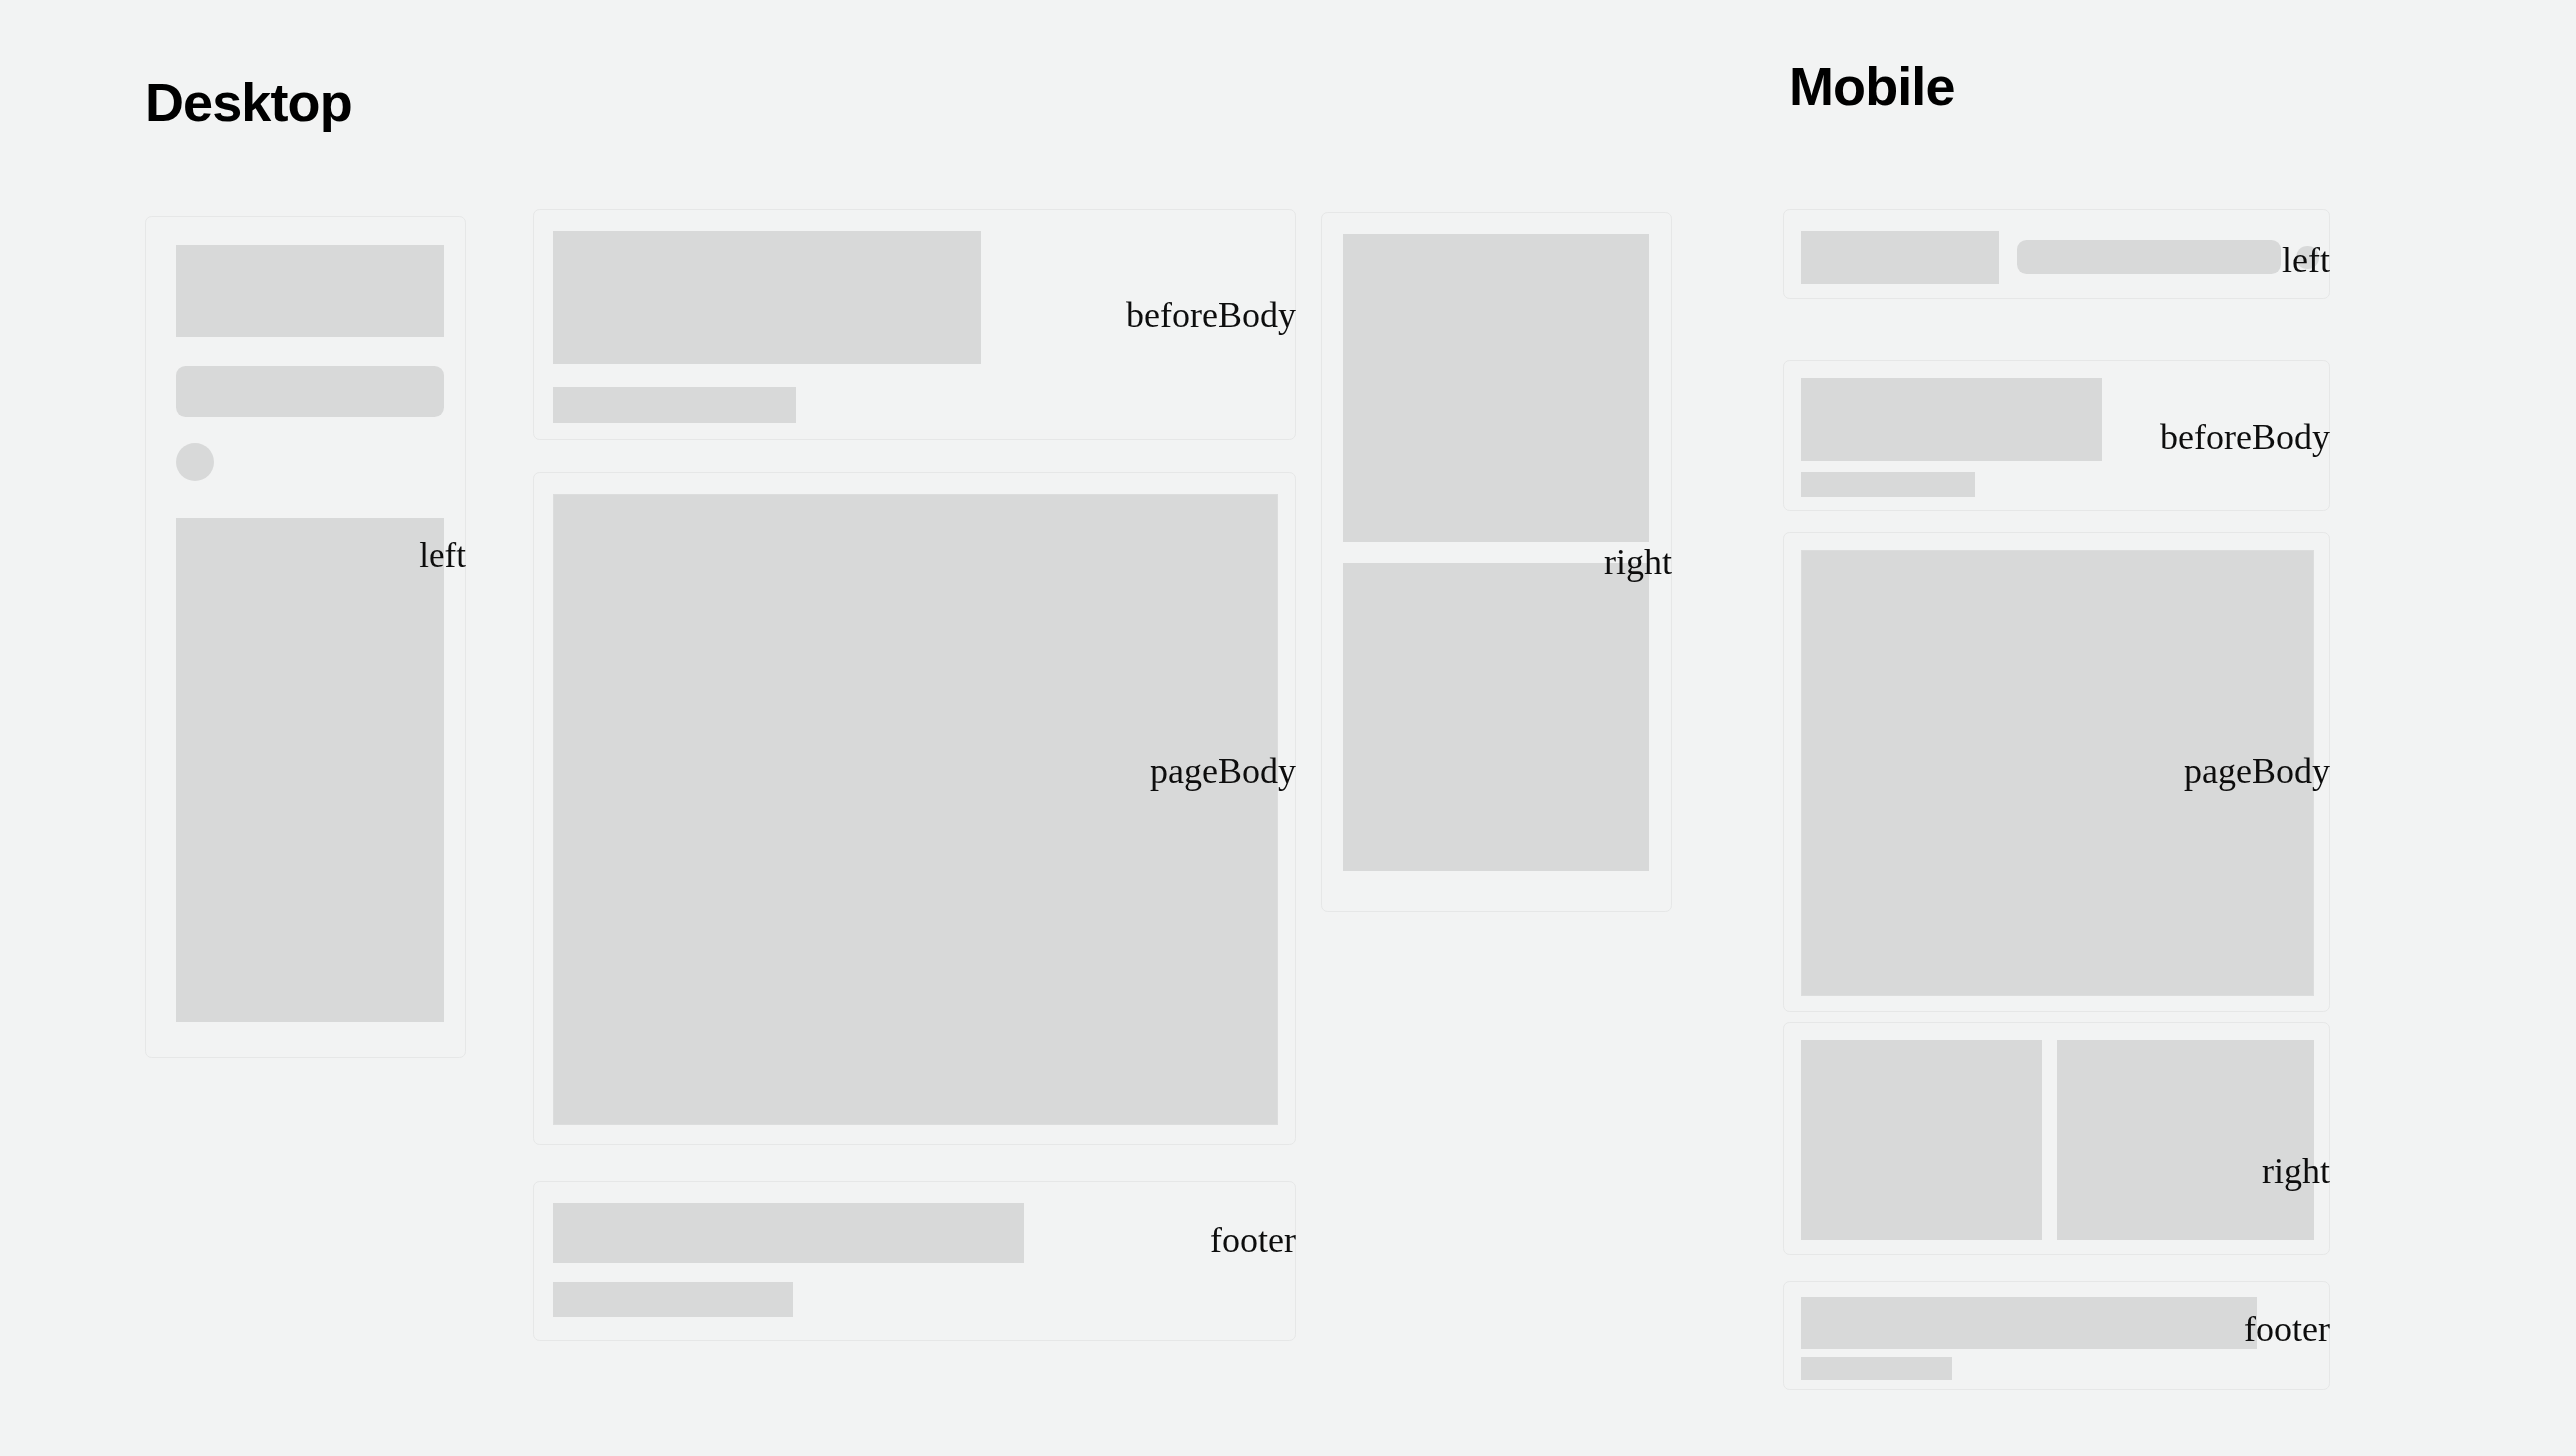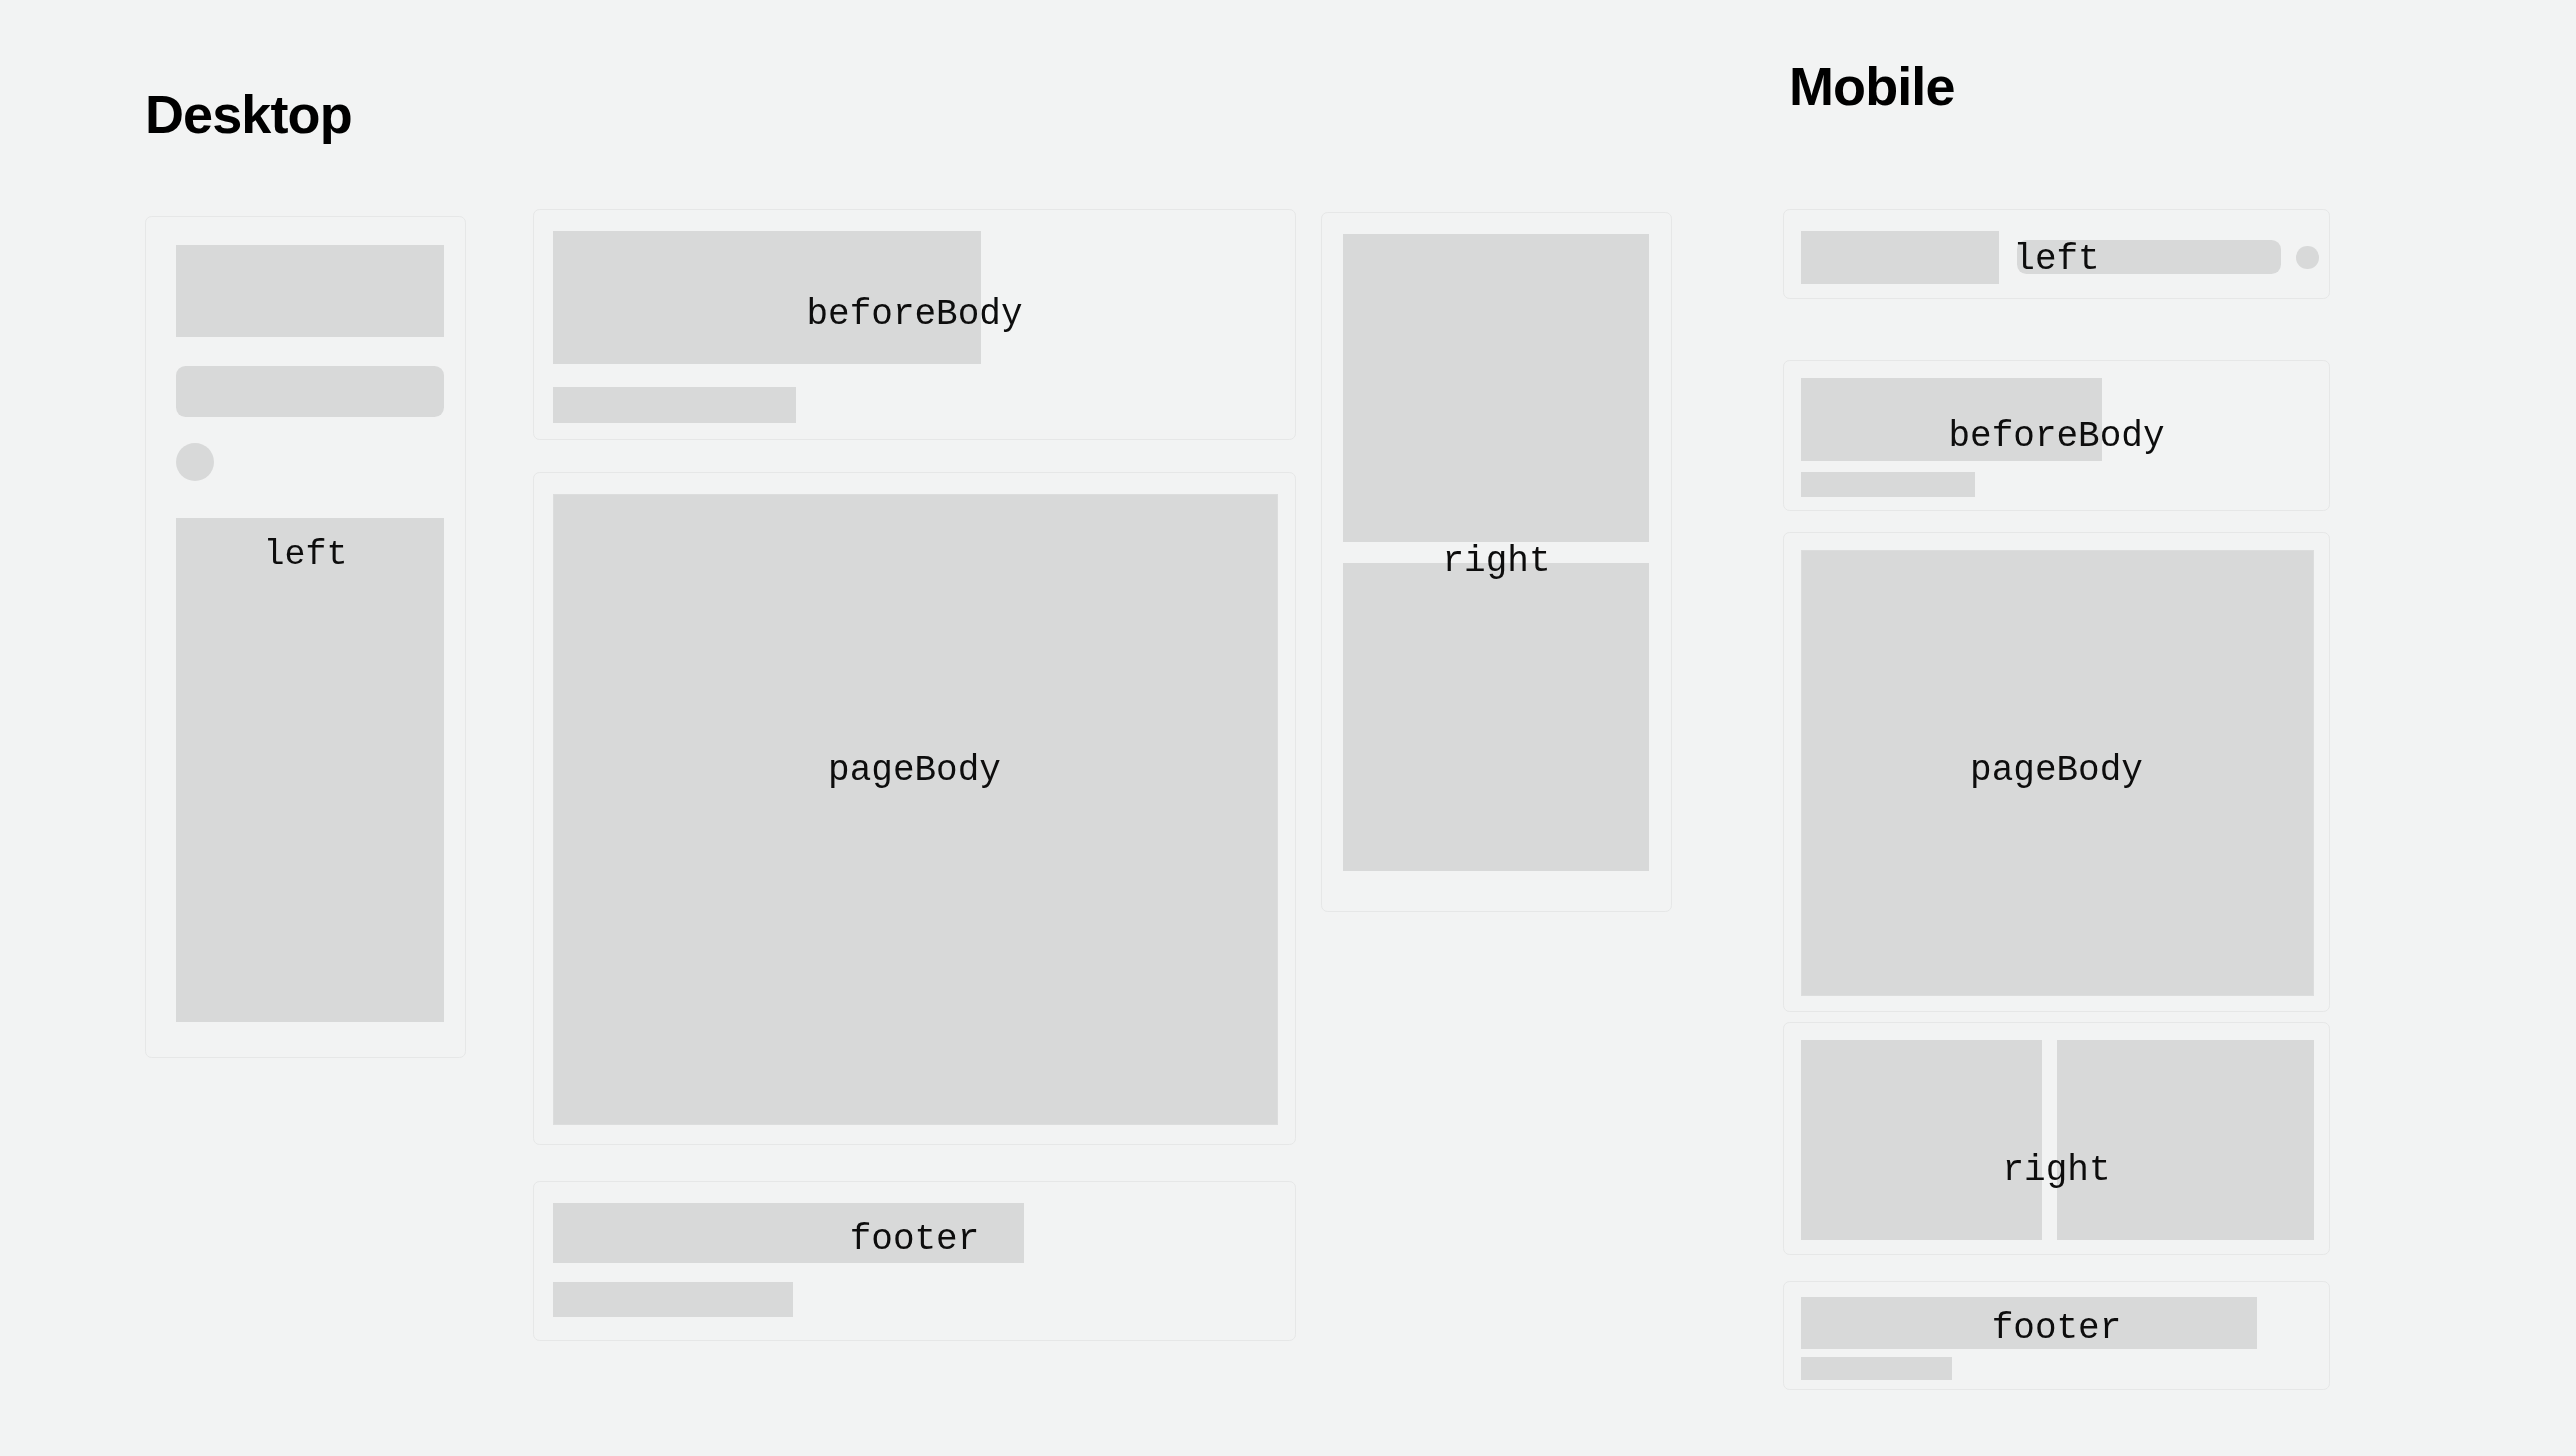--- a/index.html
+++ b/index.html
@@ -23,21 +23,21 @@
   .section-title {
     position: absolute;
     font-family: "Liberation Sans", sans-serif;
     font-weight: bold;
     font-size: 54px;
     letter-spacing: -0.9px;
     color: #000;
     line-height: 1;
     white-space: nowrap;
   }
-  #title-desktop { left: 145px; top: 75px; margin-top: 12px; }
+  #title-desktop { left: 145px; top: 75px; }
   #title-mobile  { left: 1789px; top: 59px; }
 
   
   .panel {
     position: absolute;
     background: #f2f3f3;
     border: 1.9px solid #e6e7e7;
     border-radius: 6.6px;
   }
 
@@ -46,25 +46,25 @@
     position: absolute;
     background: #d8d9d9;
   }
   .blk.round   { border-radius: 9.4px; }
   .blk.circle  { border-radius: 50%; }
   .blk.hair    { border: 0.9px solid #dcdddd; }
 
   
   .slot-label {
     position: absolute;
-    font-family: Liberation Mono, monospace;
+    font-family: Liberation Serif, serif;
     color: #0d0d0d;
     line-height: 1;
     white-space: nowrap;
-    text-align: center;
+    text-align: right;
     pointer-events: none;
   }
 
   
   
   
 
   
   #d-left-panel   { left: 145px;  top: 216px;  width: 321px;  height: 842px; }
   #d-left-b1      { left: 30px;   top: 28px;   width: 268px;  height: 92px; }

